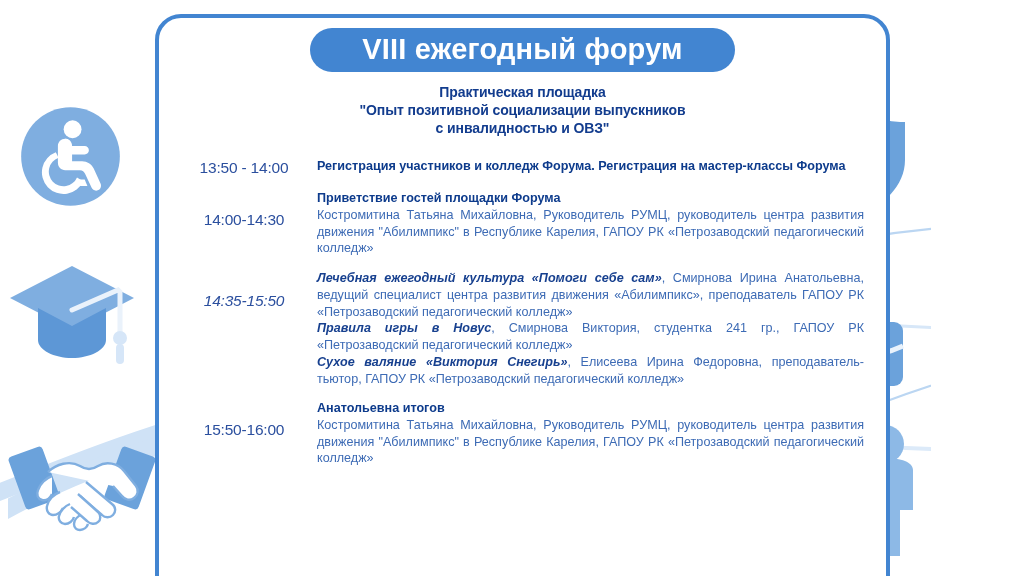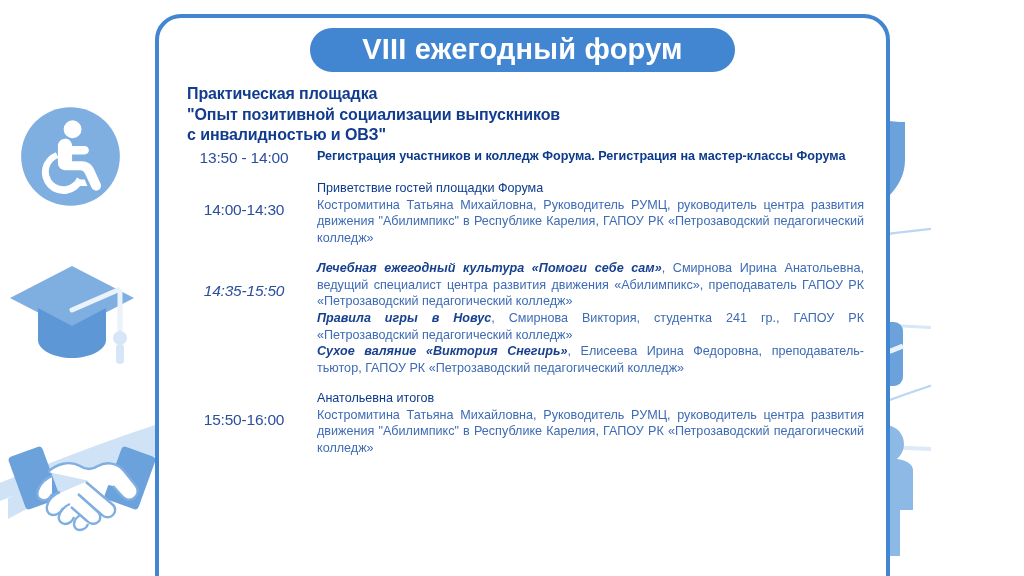--- a/index.html
+++ b/index.html
@@ -38,41 +38,41 @@
   .banner{
     background:#4285D1;color:#ffffff;
     border-radius:22px;
     padding:5px 52px 7px 52px;
     font-size:29px;font-weight:bold;letter-spacing:.2px;
     white-space:nowrap;line-height:1.12;
   }
 
   
   .subtitle{
-    margin:12px 28px 0 28px;
-    color:#123C8E;font-size:16px;font-weight:bold;line-height:1.28;
+    margin:12px 28px 0 28px;text-align:center;
+    color:#123C8E;font-size:14px;font-weight:bold;line-height:1.28;
     letter-spacing:-.1px;
   }
 
   
-  #schedule{margin:2px 22px 0 24px;}
+  #schedule{margin:20px 22px 0 24px;}
   .row{display:flex;align-items:flex-start;margin-bottom:13px;}
   .row .time{
     width:122px;flex:0 0 122px;
     text-align:center;
     color:#2B4F9E;font-size:15.5px;font-weight:400;
     letter-spacing:-.2px;white-space:nowrap;
     padding-top:1px;
   }
   .row .time.mid{padding-top:21px;}
   .row .time.mid2{padding-top:22px;font-style:italic;}
   .row .body{flex:1;padding-left:12px;}
 
   .head{
-    color:#0D3B8C;font-size:12.6px;font-weight:normal;line-height:1.33;
+    color:#0D3B8C;font-size:12.6px;font-weight:bold;line-height:1.33;
     text-align:justify;
   }
   .desc{
     color:#3D6BB5;font-size:12.6px;font-weight:400;line-height:1.33;
     text-align:justify;
   }
   .desc.just{text-align:justify;text-align-last:left;}
   .ital{font-style:italic;font-weight:bold;color:#17408F;}
 </style>
 </head>

